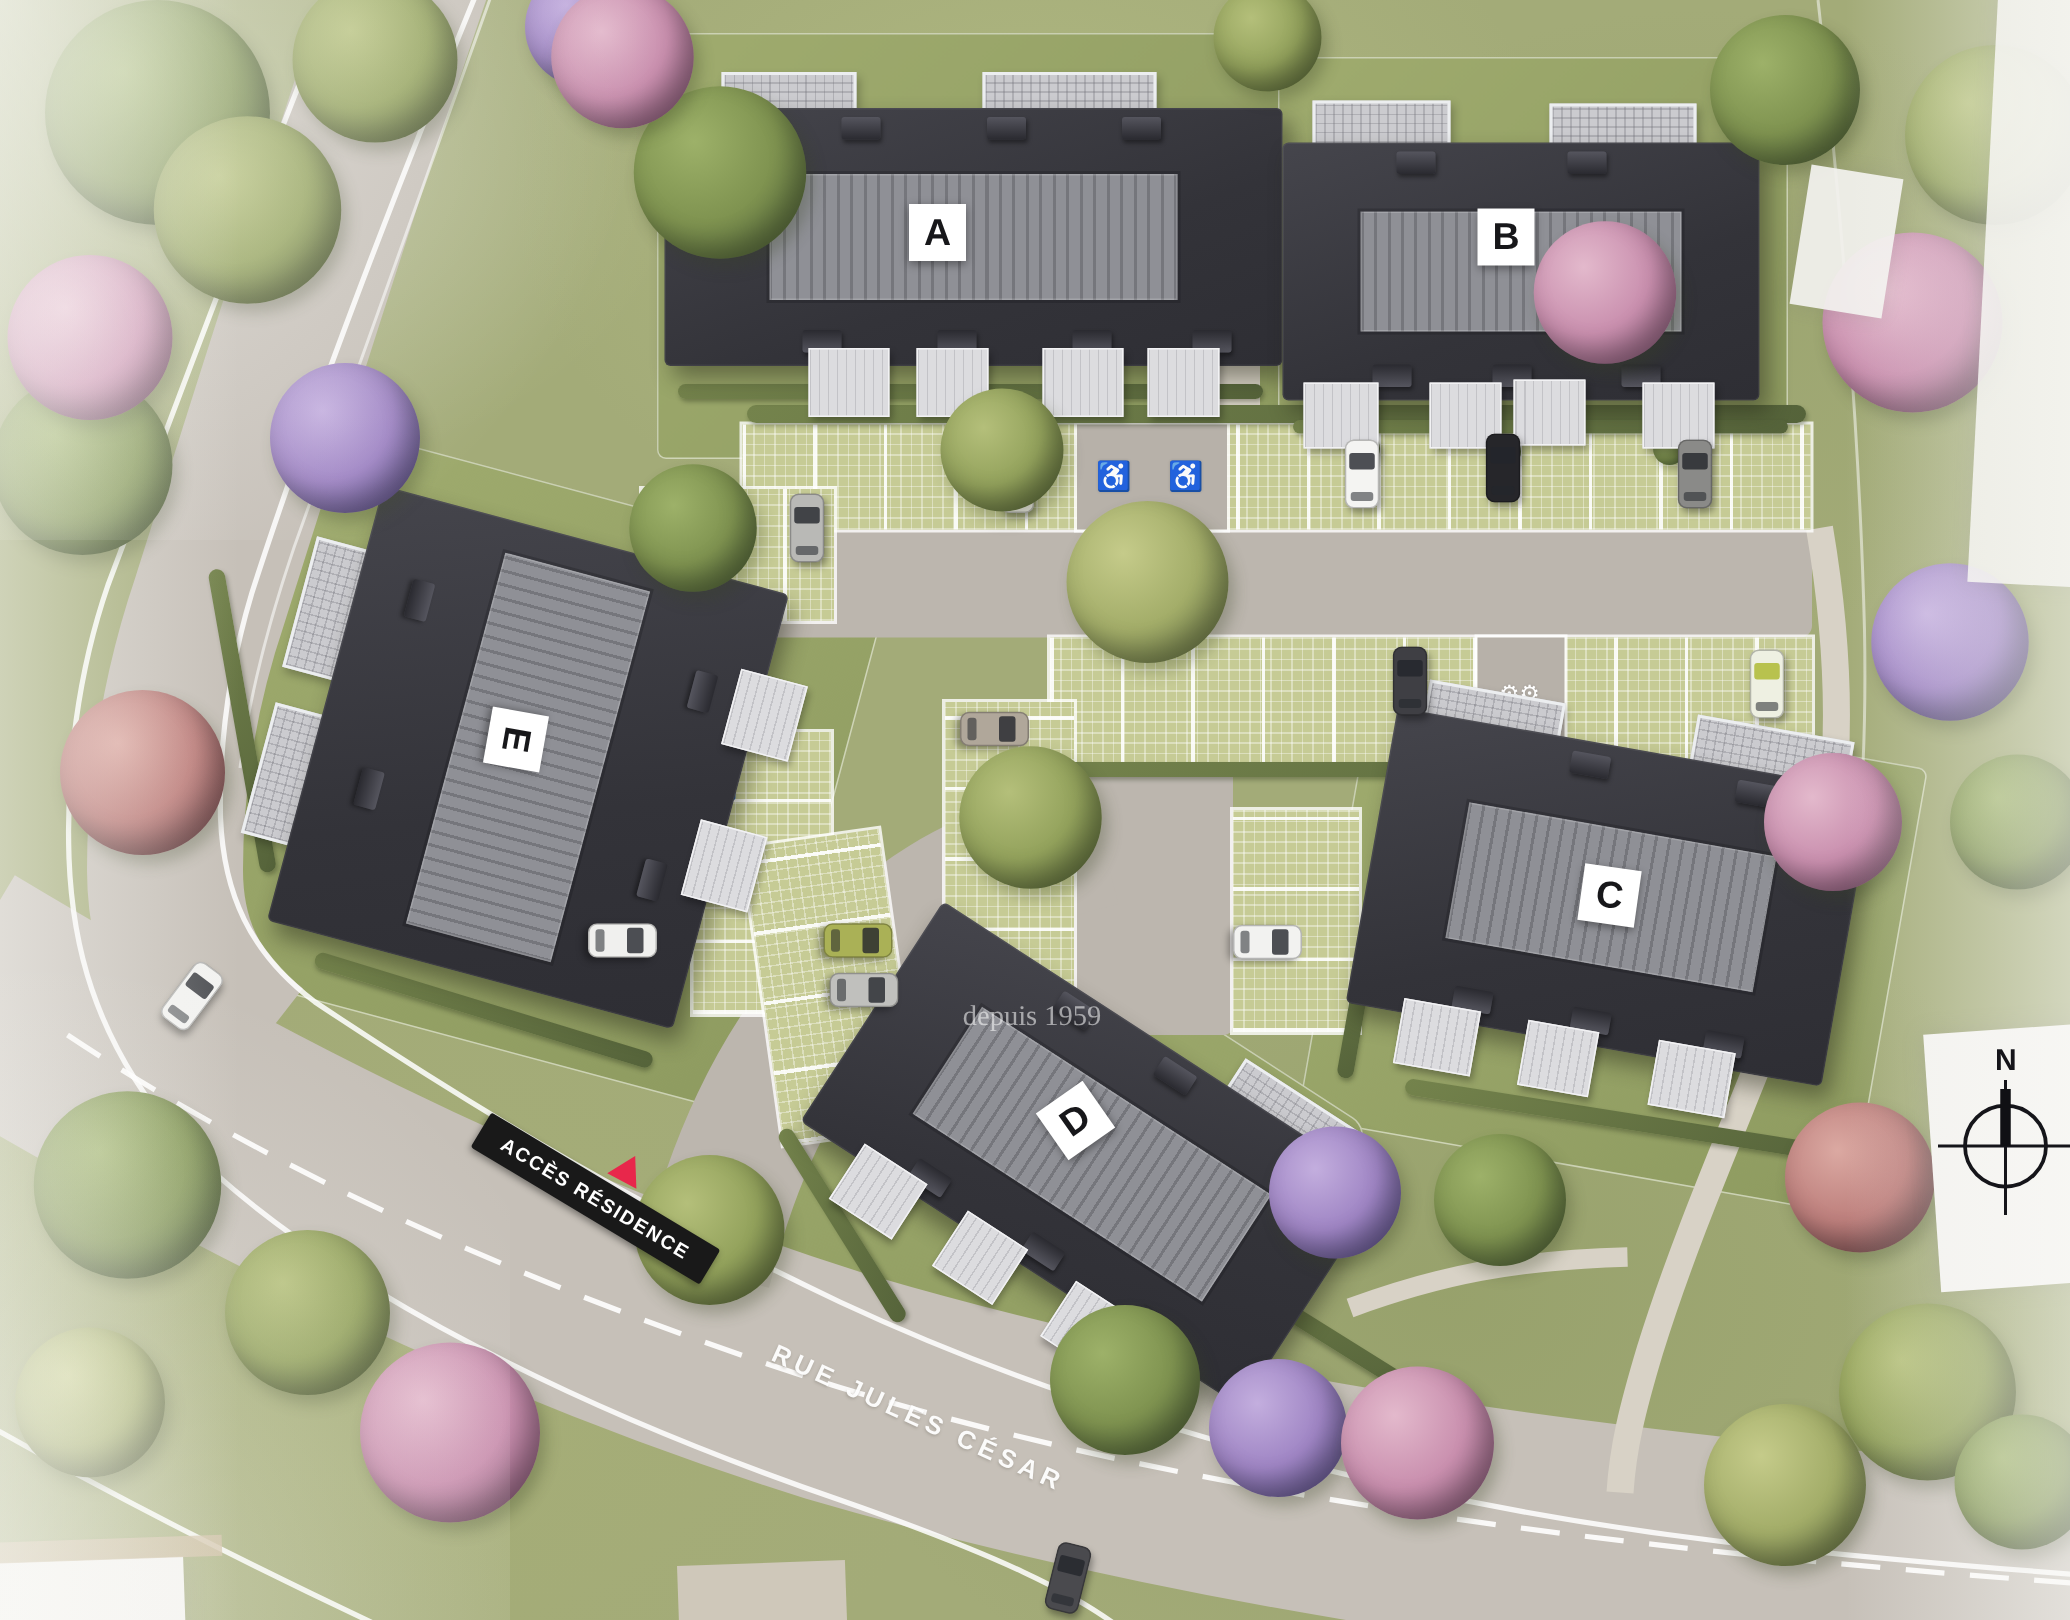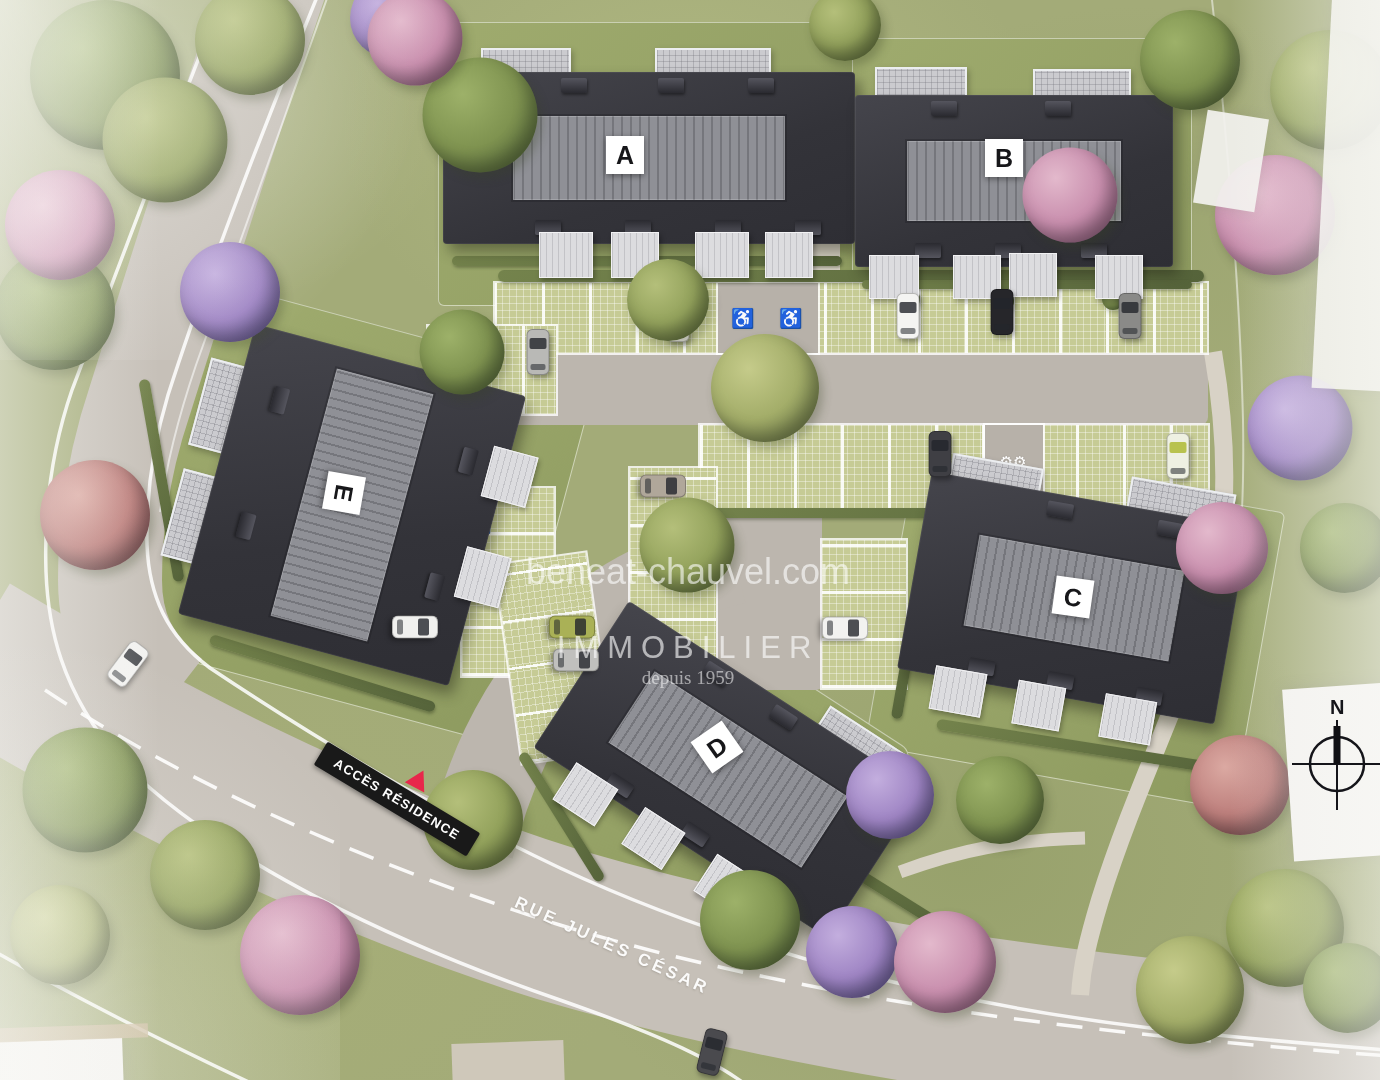--- a/index.html
+++ b/index.html
@@ -373,22 +373,20 @@
   <div class="slab" style="left:1200px;top:114px;width:62px;height:94px;transform:rotate(9deg);opacity:.92;"></div>
   <div class="slab" style="left:1288px;top:686px;width:104px;height:172px;transform:rotate(-4deg);"></div>
   <div class="slab" style="left:-12px;top:1040px;width:135px;height:52px;transform:rotate(-2deg);"></div>
   <div style="position:absolute;left:-12px;top:1026px;width:160px;height:14px;background:#cbb89a;opacity:.8;z-index:16;transform:rotate(-2deg);"></div>
 
   <div class="fade" style="left:0;top:0;width:160px;height:1080px;background:linear-gradient(90deg,rgba(250,250,247,.5),rgba(250,250,247,0));"></div>
   <div class="fade" style="left:0;top:0;width:460px;height:360px;background:radial-gradient(circle at 0% 0%,rgba(252,252,250,.55),rgba(252,252,250,0) 75%);"></div>
   <div class="fade" style="left:1230px;top:0;width:150px;height:1080px;background:linear-gradient(270deg,rgba(250,250,247,.55),rgba(250,250,247,0));"></div>
   <div class="fade" style="left:0;top:640px;width:340px;height:440px;background:radial-gradient(circle at 0% 100%,rgba(250,250,247,.45),rgba(250,250,247,0) 80%);"></div>
 
-  <div class="wm wm-domain" style="left:688px;top:572px;">beneat-chauvel.com</div>
-  <div class="wm wm-brand" style="left:688px;top:648px;">IMMOBILIER</div>
   <div class="wm wm-tag" style="left:688px;top:678px;">depuis 1959</div>
 
   <div class="access-sign">ACCÈS RÉSIDENCE</div>
   <div class="red-tri"></div>
   <div class="street-label">RUE JULES CÉSAR</div>
 
   <div class="compass">
     <span class="n">N</span>
     <svg width="90" height="120" viewBox="0 0 90 120">
       <line x1="45" y1="22" x2="45" y2="112" stroke="#15151a" stroke-width="2"></line>

